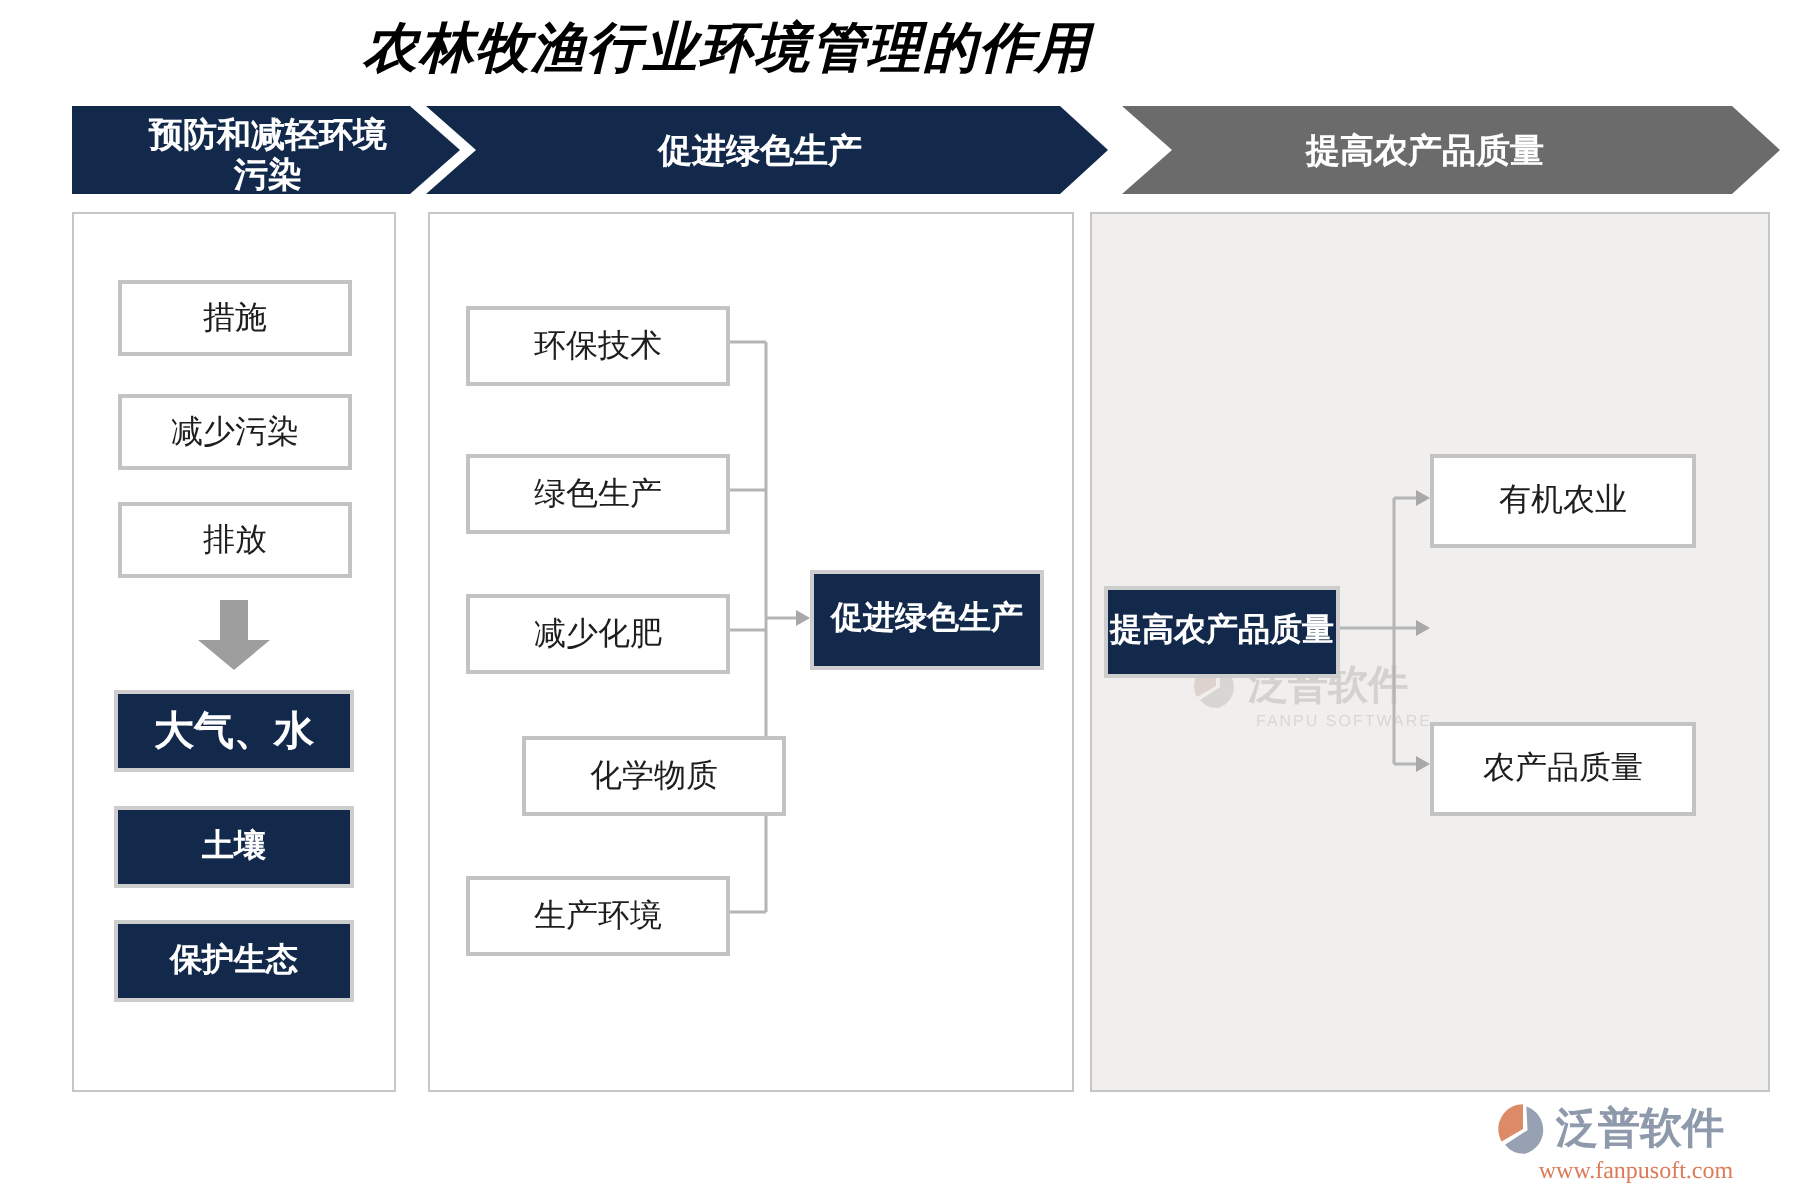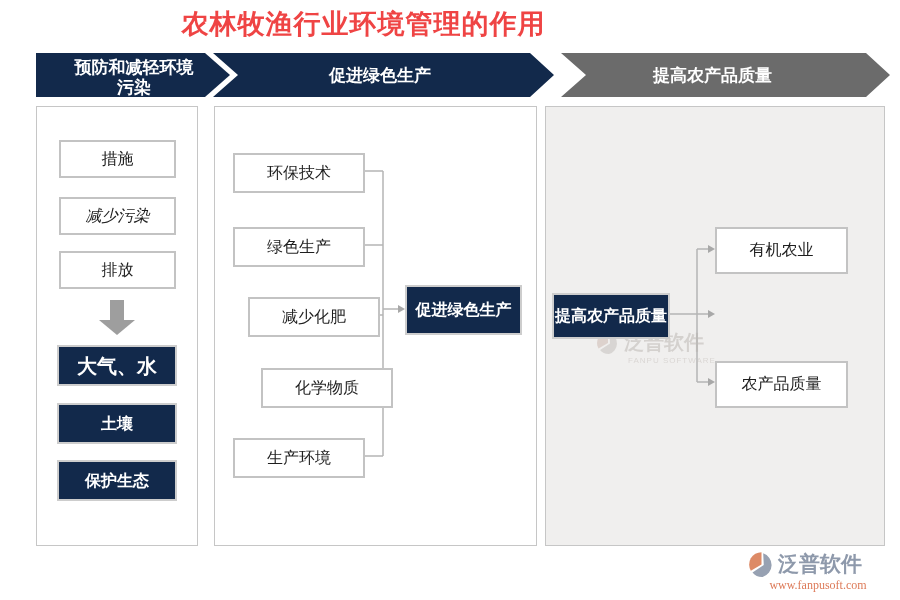--- a/index.html
+++ b/index.html
@@ -2,21 +2,21 @@
 <html><head>
 <meta charset="utf-8">
 <style>
   html,body{margin:0;padding:0;background:#ffffff;}
   #stage{position:relative;width:900px;height:600px;background:#ffffff;overflow:hidden;
          font-family:"Liberation Serif","DejaVu Serif",serif;}
   .abs{position:absolute;}
 
   
   #main-title{left:0;top:6px;width:727px;text-align:center;font-size:27px;font-weight:bold;
-              color:#ef4444;letter-spacing:1px;}
+              color:#000000;letter-spacing:1px;font-style:italic;}
 
   
   #band-svg{left:0;top:53px;}
   .band-label{color:#ffffff;font-weight:bold;font-size:17px;line-height:20px;text-align:center;z-index:4;}
   #band-label-1{left:58px;top:58px;width:124px;margin-left:14px;}
   #band-label-2{left:300px;top:66px;width:160px;}
   #band-label-3{left:630px;top:66px;width:165px;}
 
   
   .panel{border:1px solid #c6c6c6;background:#ffffff;z-index:1;}
@@ -26,31 +26,31 @@
 
   
   .wbox{background:#ffffff;border:2px solid #c3c3c3;color:#1e1e1e;font-size:16px;
         display:flex;align-items:center;justify-content:center;text-align:center;z-index:3;}
   
   .nbox{background:#12294b;border:2px solid #cdcdcd;color:#ffffff;font-size:16px;font-weight:bold;
         display:flex;align-items:center;justify-content:center;text-align:center;line-height:20px;z-index:3;}
 
   
   #box-cuoshi{left:59px;top:140px;width:113px;height:34px;}
-  #box-jianshao{left:59px;top:197px;width:113px;height:34px;font-style:italic;}
+  #box-jianshao{left:59px;top:197px;width:113px;height:34px;}
   #box-paifang{left:59px;top:251px;width:113px;height:34px;}
   #box-daqi{left:57px;top:345px;width:116px;height:37px;font-size:20px;}
   #box-turang{left:57px;top:403px;width:116px;height:37px;}
   #box-baohu{left:57px;top:460px;width:116px;height:37px;}
   #down-arrow{left:99px;top:300px;z-index:3;}
 
   
   #box-huanbao{left:233px;top:153px;width:128px;height:36px;}
   #box-lvse{left:233px;top:227px;width:128px;height:36px;}
-  #box-huafei{left:233px;top:297px;width:128px;height:36px;margin-left:15px;}
+  #box-huafei{left:233px;top:297px;width:128px;height:36px;}
   #box-huaxue{left:233px;top:368px;width:128px;height:36px;margin-left:28px;}
   #box-shengchan{left:233px;top:438px;width:128px;height:36px;}
   #box-cujin{left:405px;top:285px;width:113px;height:46px;}
 
   
   #box-tigao{left:552px;top:293px;width:114px;height:42px;}
   #box-youji{left:715px;top:227px;width:129px;height:43px;}
   #box-lvnong{left:715px;top:293px;width:129px;height:43px;}
   #box-nongchanpin{left:715px;top:361px;width:129px;height:43px;}
 

